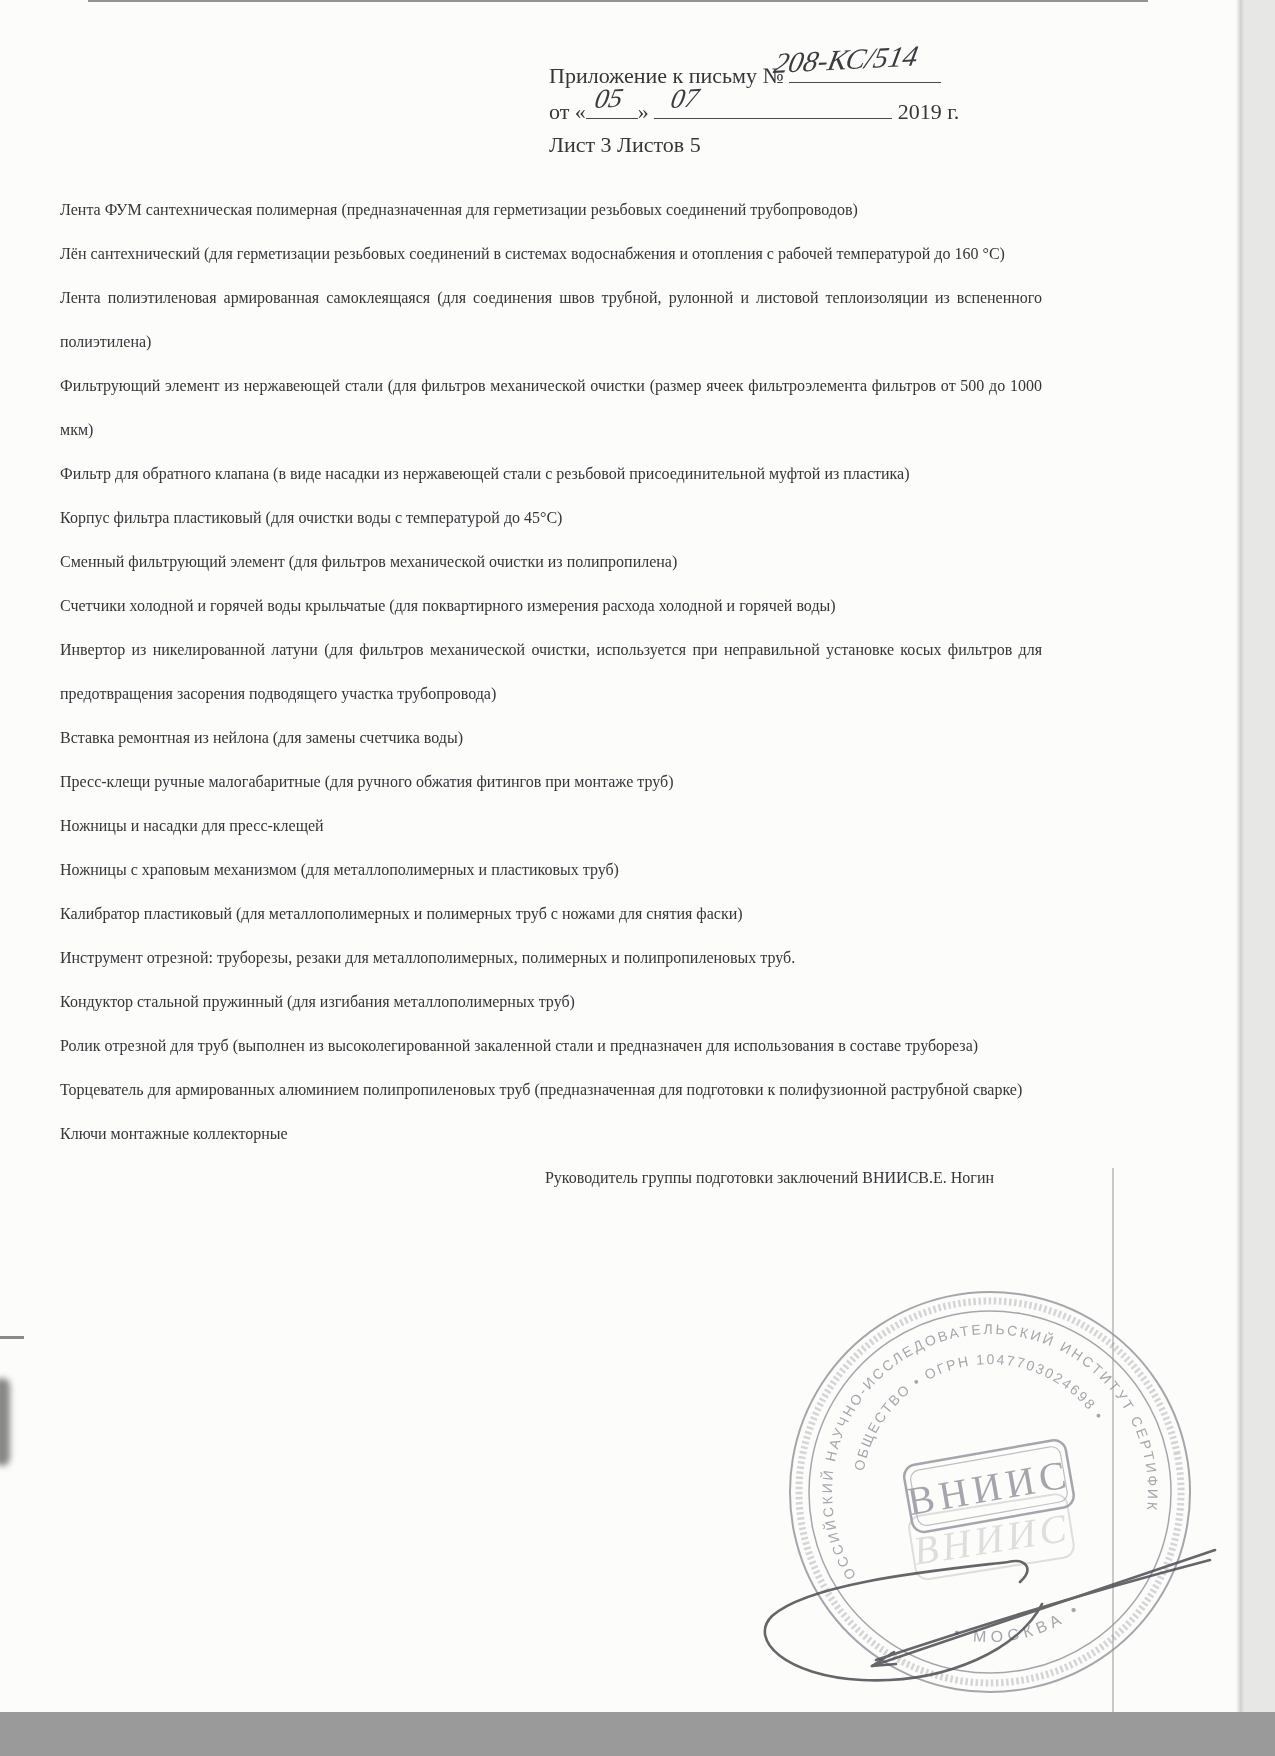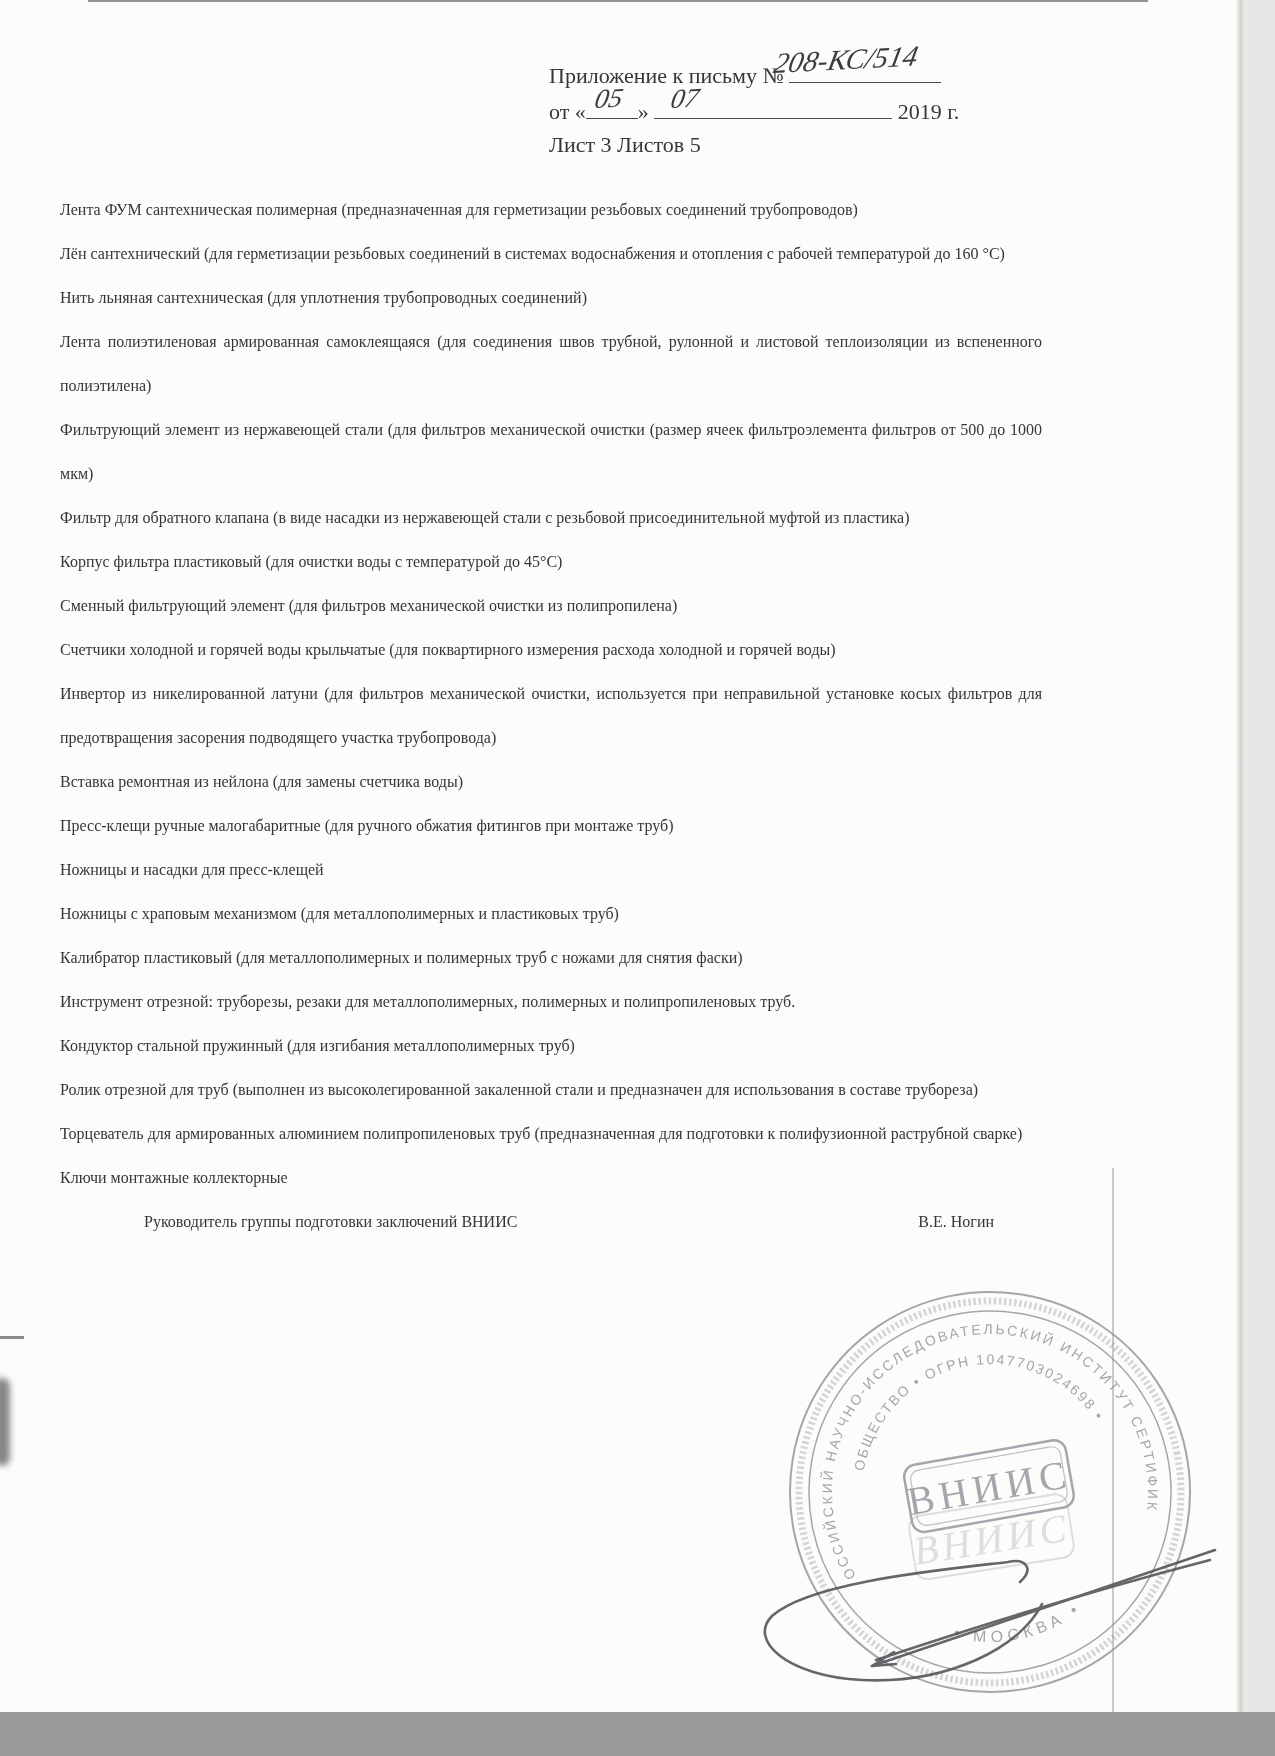--- a/index.html
+++ b/index.html
@@ -44,21 +44,21 @@
 
   
   .body-text{
     position:absolute;left:60px;top:188px;width:982px;
     font-size:16px;line-height:44px;
     text-align:justify;text-align-last:left;
     z-index:3;
   }
   .body-text .item{margin:0;}
   .footer-row{
-    display:flex;justify-content:space-between;
+    display:flex;justify-content:flex-end;
     padding-left:84px;padding-right:48px;
     text-align:left;
   }
 
   
   .stamp{position:absolute;left:780px;top:1282px;width:420px;height:420px;z-index:2;opacity:.8;}
   .stamp svg{overflow:visible;}
 
   
   .signature{position:absolute;left:690px;top:1520px;width:560px;height:210px;z-index:4;}
@@ -126,21 +126,20 @@
           <text y="9" text-anchor="middle" font-size="40" letter-spacing="5" fill="#90909a" stroke="none" font-family="Liberation Serif, serif">ВНИИС</text>
         </g>
       </g>
     </svg>
   </div>
 
   <div class="body-text">
     <div>
         <div class="item">Лента ФУМ сантехническая полимерная (предназначенная для герметизации резьбовых соединений трубопроводов)</div>
         <div class="item">Лён сантехнический (для герметизации резьбовых соединений в системах водоснабжения и отопления с рабочей температурой до 160 °С)</div>
-        <div class="item">Нить льняная сантехническая (для уплотнения трубопроводных соединений)</div>
         <div class="item">Лента полиэтиленовая армированная самоклеящаяся (для соединения швов трубной, рулонной и листовой теплоизоляции из вспененного полиэтилена)</div>
         <div class="item">Фильтрующий элемент из нержавеющей стали (для фильтров механической очистки (размер ячеек фильтроэлемента фильтров от 500 до 1000 мкм)</div>
         <div class="item">Фильтр для обратного клапана (в виде насадки из нержавеющей стали с резьбовой присоединительной муфтой из пластика)</div>
         <div class="item">Корпус фильтра пластиковый (для очистки воды с температурой до 45°С)</div>
         <div class="item">Сменный фильтрующий элемент (для фильтров механической очистки из полипропилена)</div>
         <div class="item">Счетчики холодной и горячей воды крыльчатые (для поквартирного измерения расхода холодной и горячей воды)</div>
         <div class="item">Инвертор из никелированной латуни (для фильтров механической очистки, используется при неправильной установке косых фильтров для предотвращения засорения подводящего участка трубопровода)</div>
         <div class="item">Вставка ремонтная из нейлона (для замены счетчика воды)</div>
         <div class="item">Пресс-клещи ручные малогабаритные (для ручного обжатия фитингов при монтаже труб)</div>
         <div class="item">Ножницы и насадки для пресс-клещей</div>

